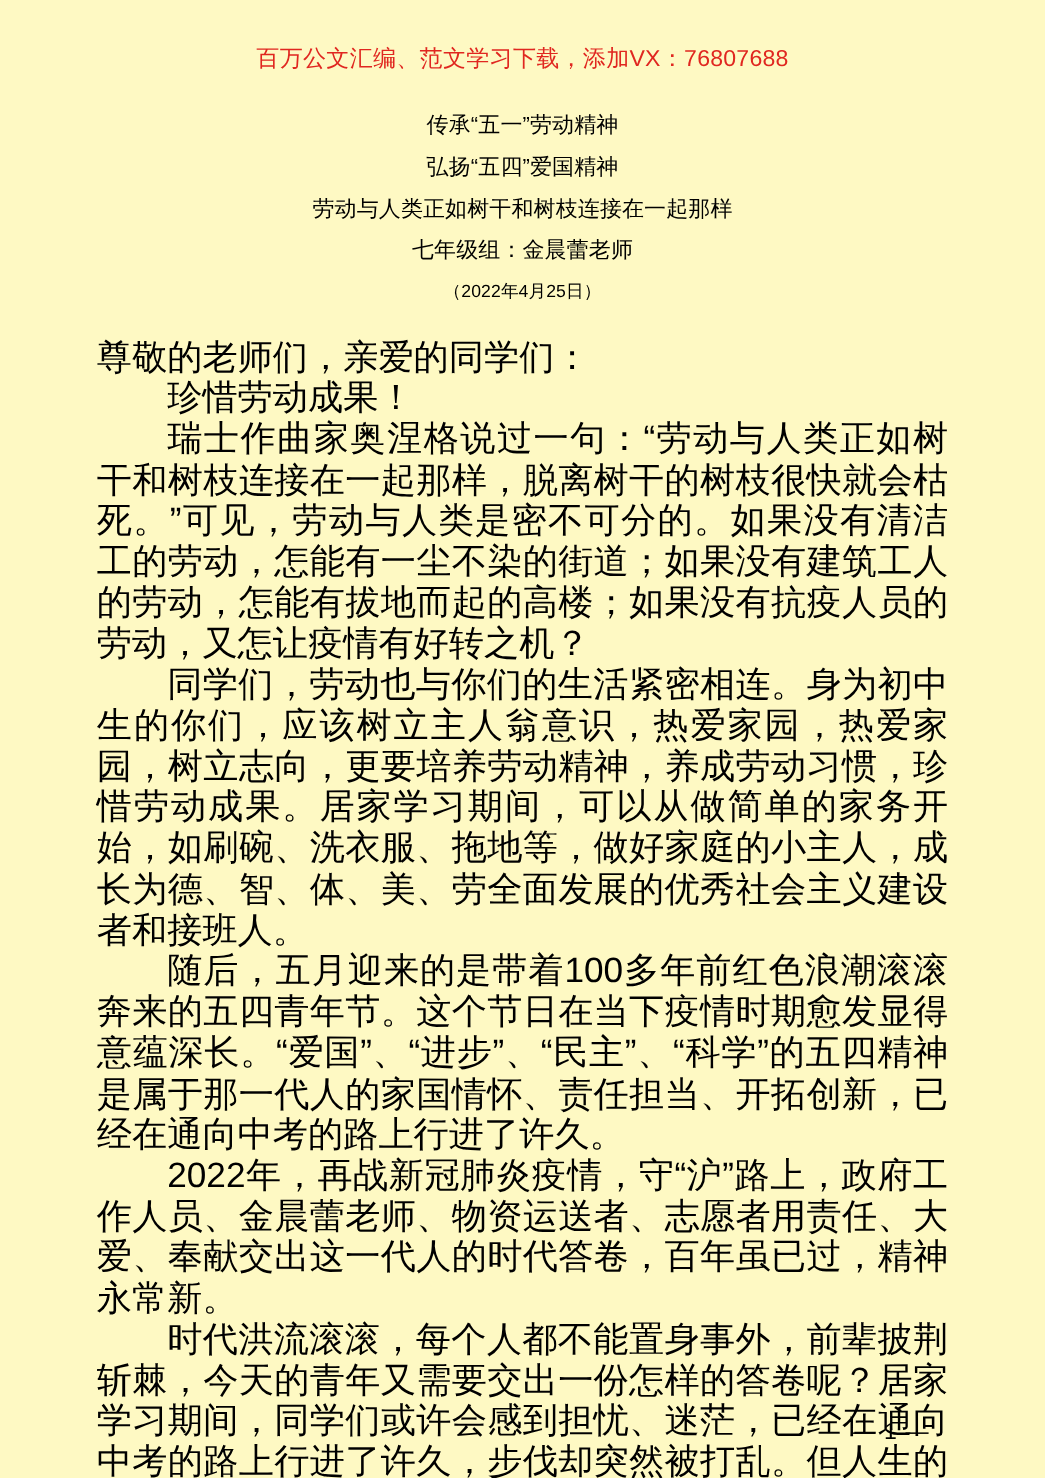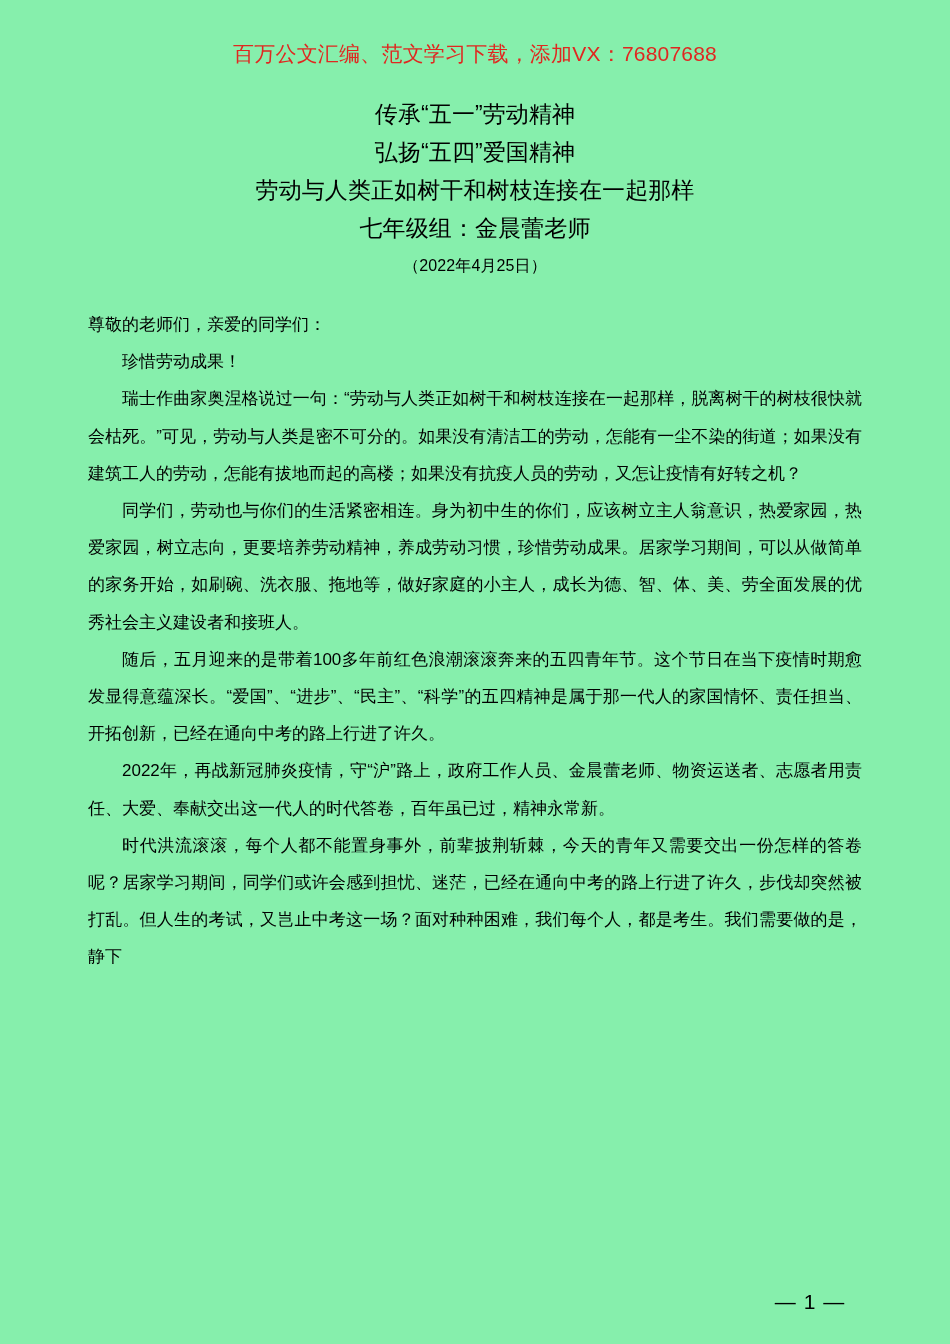--- a/index.html
+++ b/index.html
@@ -10,21 +10,21 @@
   }
   body {
     font-family: "Liberation Sans", "DejaVu Sans", sans-serif;
     color: #000000;
     -webkit-font-smoothing: antialiased;
   }
   #page {
     position: relative;
     width: 950px;
     height: 1344px;
-    background: #86efac;
+    background: #fef9c3;
     overflow: hidden;
     box-sizing: border-box;
   }
 
   
   .promo-banner {
     position: absolute;
     top: 40px;
     left: 0;
     width: 950px;
@@ -41,39 +41,39 @@
 
   
   .title-block {
     position: absolute;
     top: 95px;
     left: 0;
     width: 950px;
     text-align: center;
   }
   .title-line {
-    font-size: 23px;
+    font-size: 20px;
     line-height: 38px;
     font-weight: 400;
     white-space: nowrap;
     letter-spacing: 0.1px;
   }
   .title-line.date-line {
     font-size: 16px;
   }
 
   
   .body-block {
     position: absolute;
     top: 306px;
     left: 88px;
     width: 774px;
   }
   .para {
-    font-size: 17px;
+    font-size: 32px;
     line-height: 37.2px;
     text-align: justify;
     text-justify: inter-character;
     text-align-last: left;
     margin: 0;
     letter-spacing: 0;
     word-break: break-all;
   }
   .para.indent {
     text-indent: 2em;

